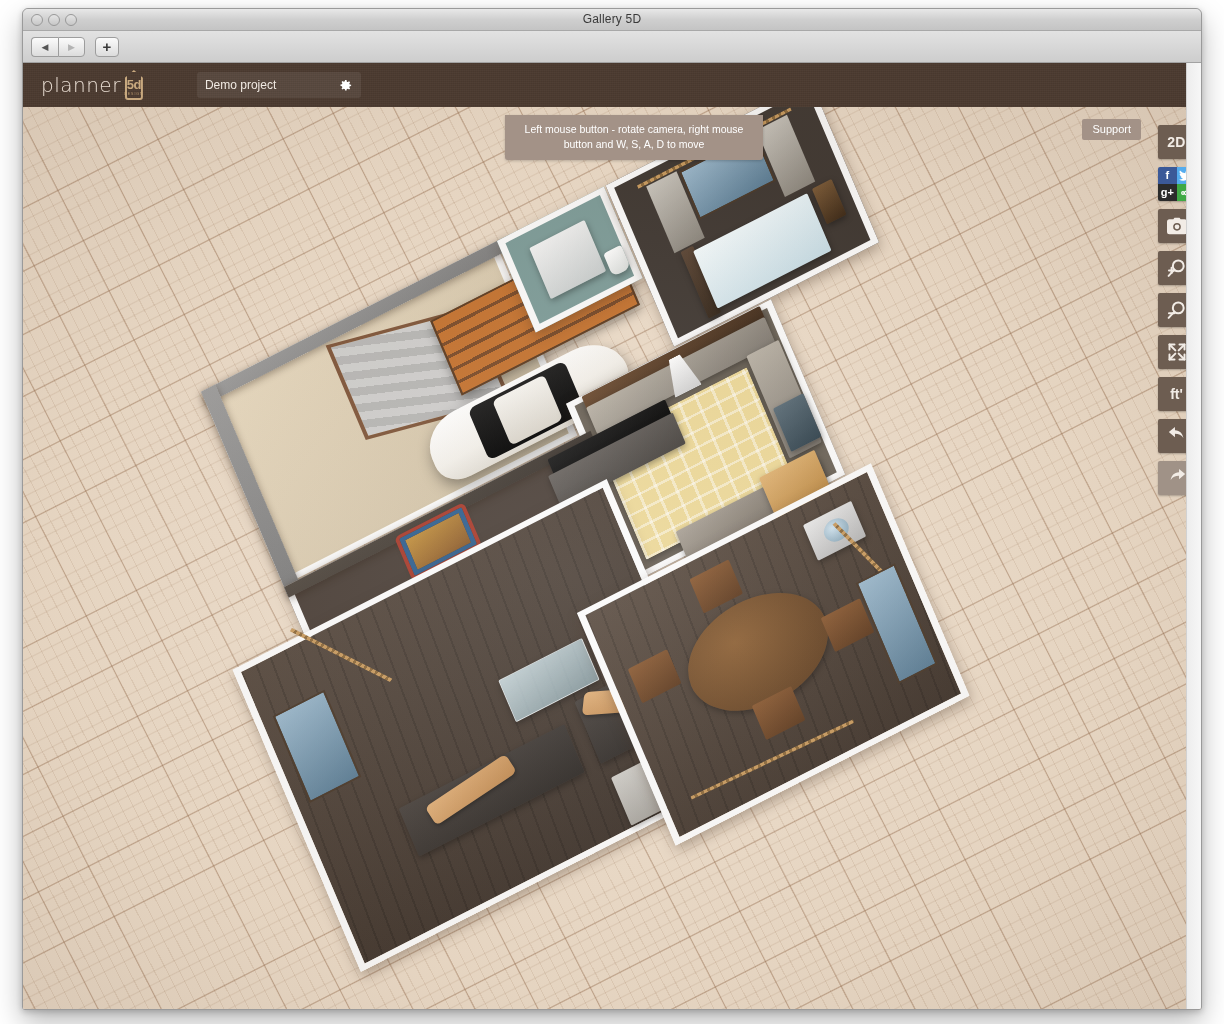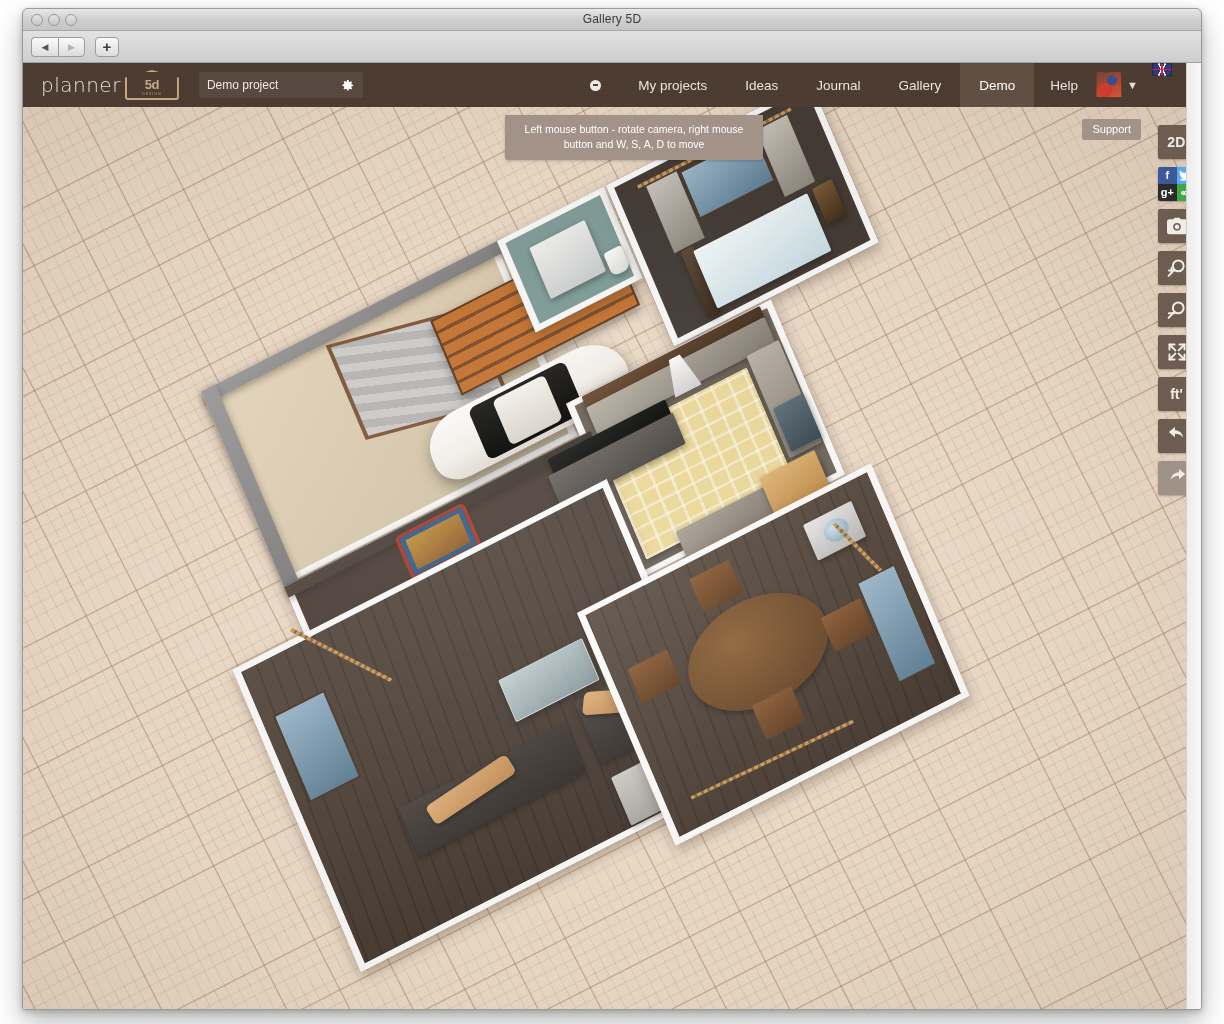--- a/index.html
+++ b/index.html
@@ -131,31 +131,32 @@
   
   .app-header {
     position: absolute; left: 0; top: 0;
     width: 1163px; height: 44px;
     background: #4c3b30;
     background-image:
       repeating-linear-gradient(0deg, rgba(255,255,255,.025) 0 1px, transparent 1px 2px),
       repeating-linear-gradient(90deg, rgba(0,0,0,.05) 0 1px, transparent 1px 2px);
     display: flex; align-items: center;
     z-index: 30;
+    gap: 34px;
   }
   .logo {
     display: flex; align-items: center; gap: 4px;
     padding-left: 18px; padding-right: 14px;
   }
   .logo-word {
     font-size: 20px; color: #e8ddd2; letter-spacing: .5px;
     font-family: "DejaVu Sans", sans-serif; font-weight: 300;
   }
   .logo-badge {
-    width: 54px; height: 30px;
+    width: 18px; height: 30px;
     position: relative;
     display: flex; flex-direction: column;
     align-items: center; justify-content: center;
   }
   .logo-badge .house {
     position: absolute; inset: 0;
     border: 2px solid #c8a97f;
     border-radius: 3px;
     clip-path: polygon(50% 0%, 100% 26%, 100% 100%, 0% 100%, 0% 26%);
   }
@@ -690,36 +691,20 @@
       <div class="project-field">
         <span class="project-name">Demo project</span>
         <span class="gear">
           <svg width="15" height="15" viewBox="0 0 24 24" fill="#ffffff">
             <path d="M12 8.6a3.4 3.4 0 1 0 0 6.8 3.4 3.4 0 0 0 0-6.8zm0 5a1.6 1.6 0 1 1 0-3.2 1.6 1.6 0 0 1 0 3.2z"></path>
             <path d="M21 13.2v-2.4l-2.3-.4a7 7 0 0 0-.7-1.7l1.4-1.9-1.7-1.7-1.9 1.4a7 7 0 0 0-1.7-.7L13.7 3h-2.4l-.4 2.3a7 7 0 0 0-1.7.7L7.3 4.6 5.6 6.3l1.4 1.9a7 7 0 0 0-.7 1.7L4 10.3v2.4l2.3.4c.15.6.4 1.16.7 1.7l-1.4 1.9 1.7 1.7 1.9-1.4c.54.3 1.1.55 1.7.7l.4 2.3h2.4l.4-2.3c.6-.15 1.16-.4 1.7-.7l1.9 1.4 1.7-1.7-1.4-1.9c.3-.54.55-1.1.7-1.7l2.3-.4z"></path>
           </svg>
         </span>
       </div>
 
-      <div class="nav">
-        <div class="nav-dot-wrap">
-          <span class="nav-dot"></span>
-        </div>
-        <div class="nav-item">My projects</div>
-        <div class="nav-item">Ideas</div>
-        <div class="nav-item">Journal</div>
-        <div class="nav-item">Gallery</div>
-        <div class="nav-item active">Demo</div>
-        <div class="nav-item help">Help</div>
-        <div class="avatar-wrap">
-          <span class="avatar"></span>
-          <span class="caret-nav">▼</span>
-        </div>
-        <div class="flag"></div>
-      </div>
     </div>
 
     <div class="hint">Left mouse button - rotate camera, right mouse button and W, S, A, D to move</div>
 
     <div class="support-tip">Support</div>
 
     <div class="right-tools">
 
       <div class="tool label">2D</div>
 

